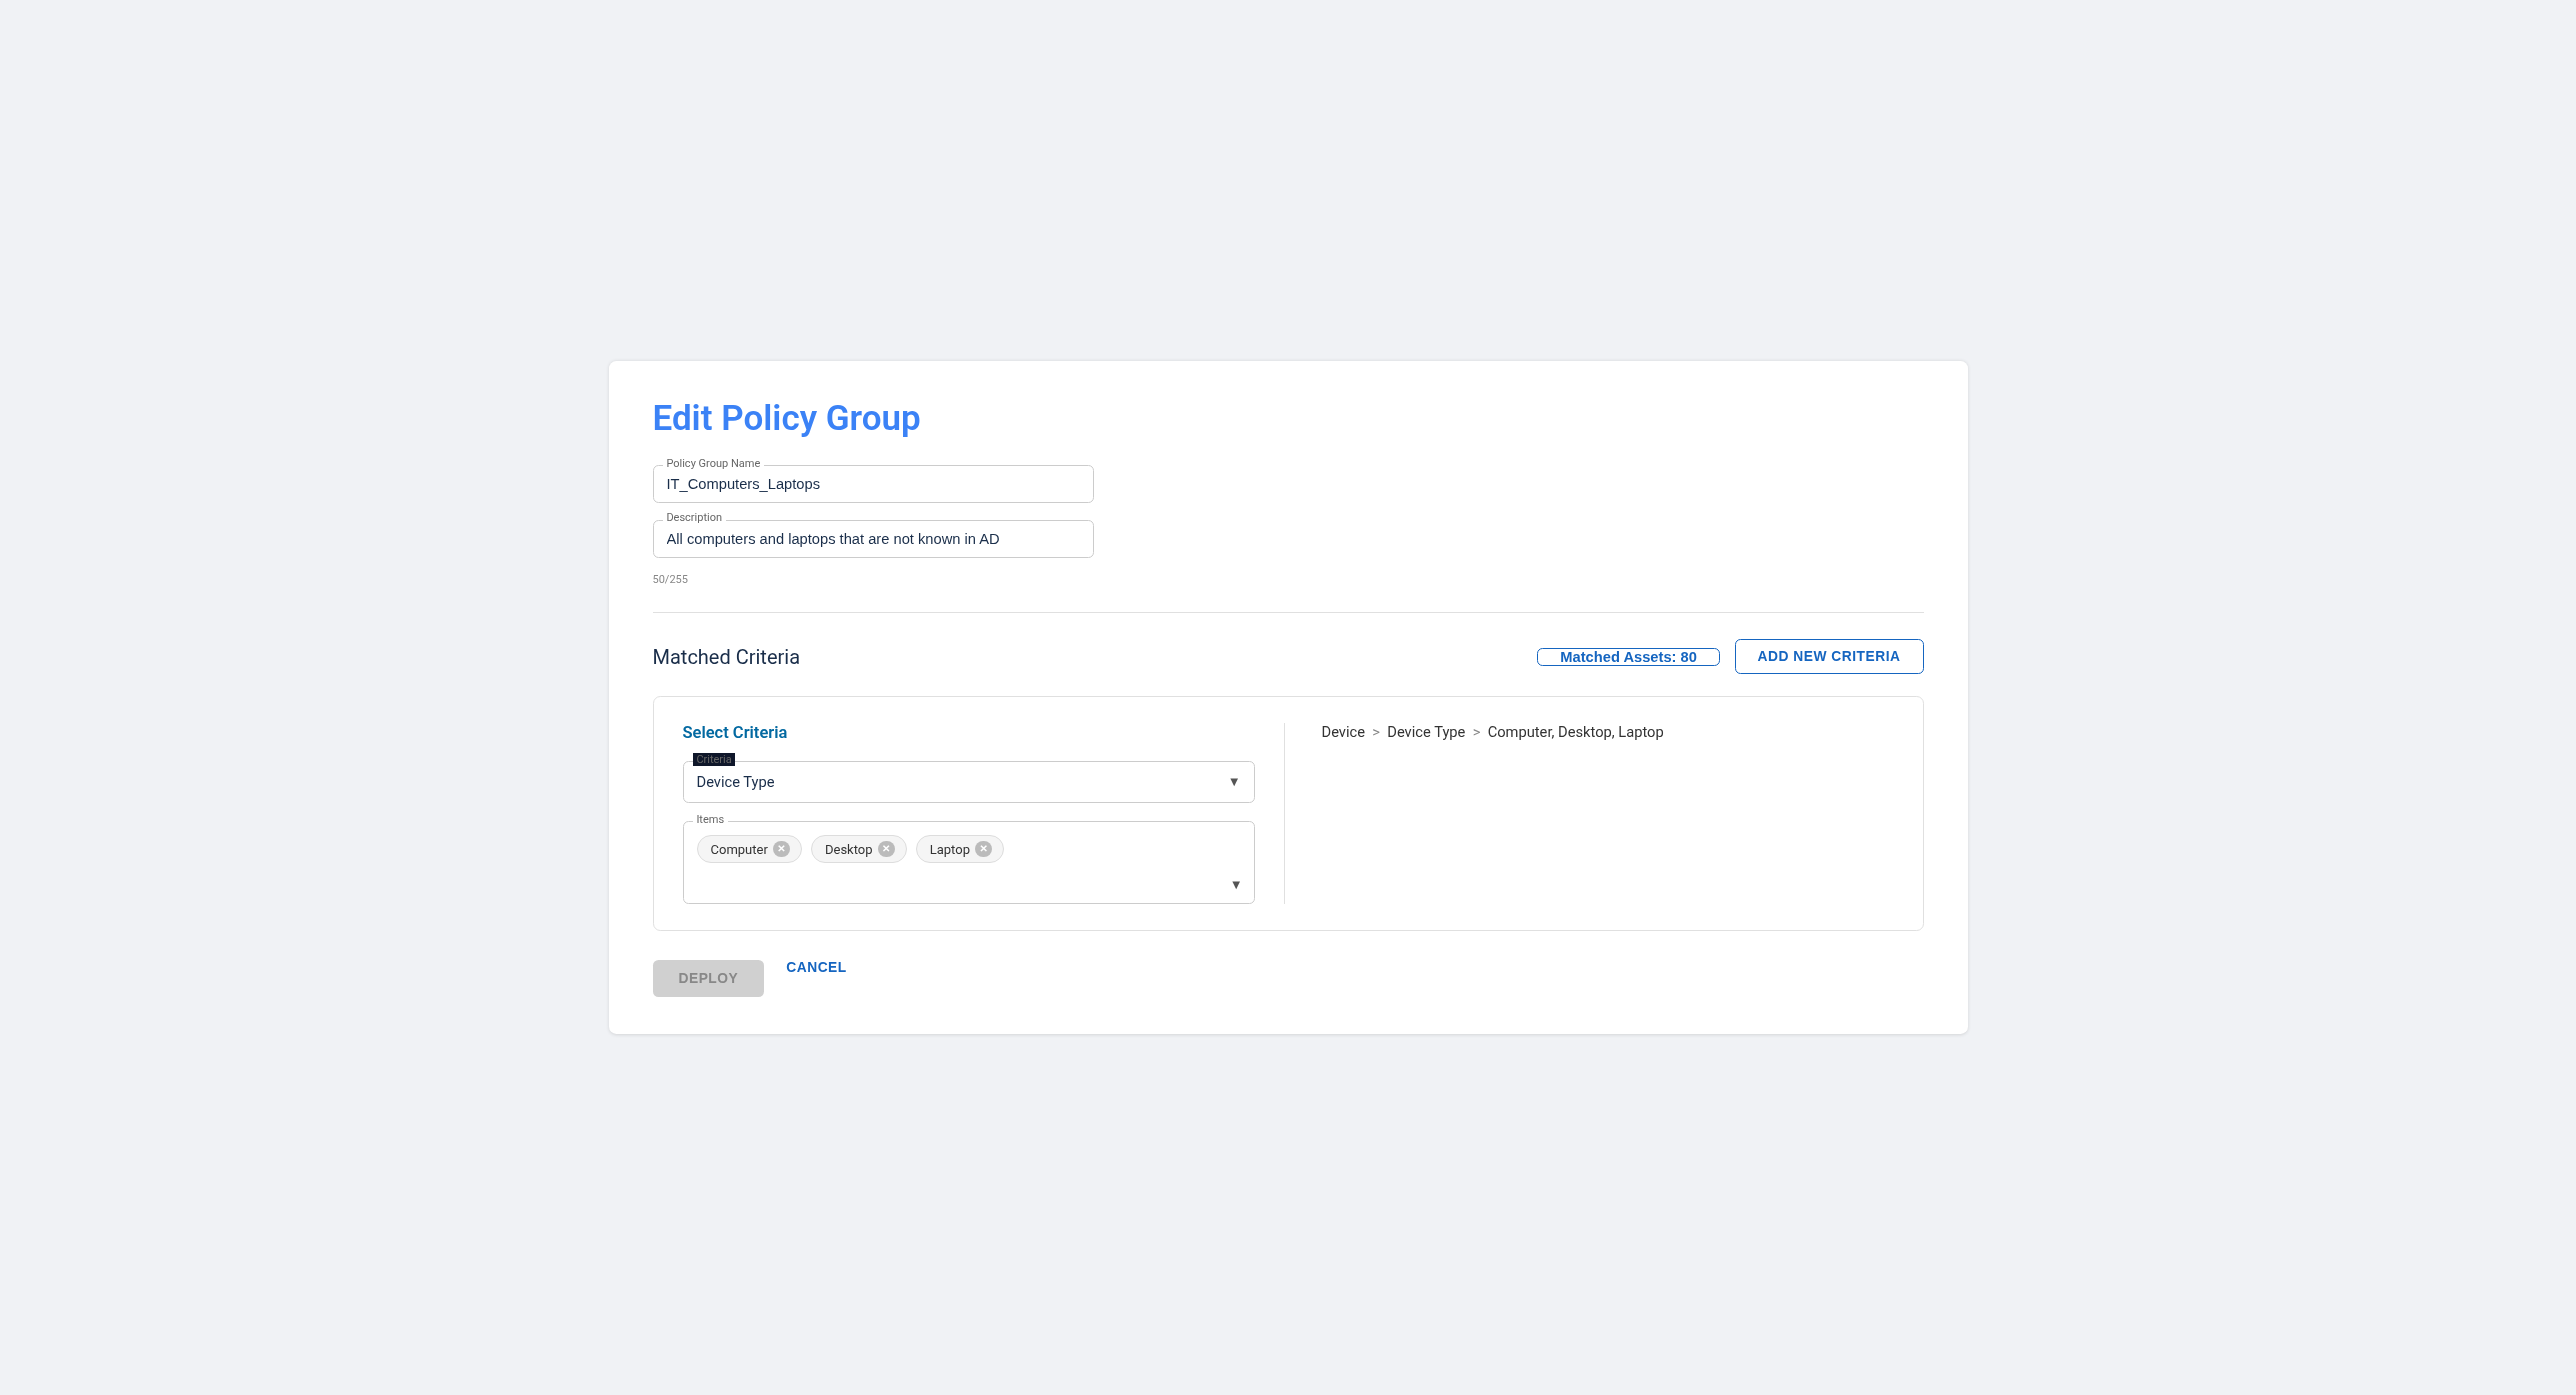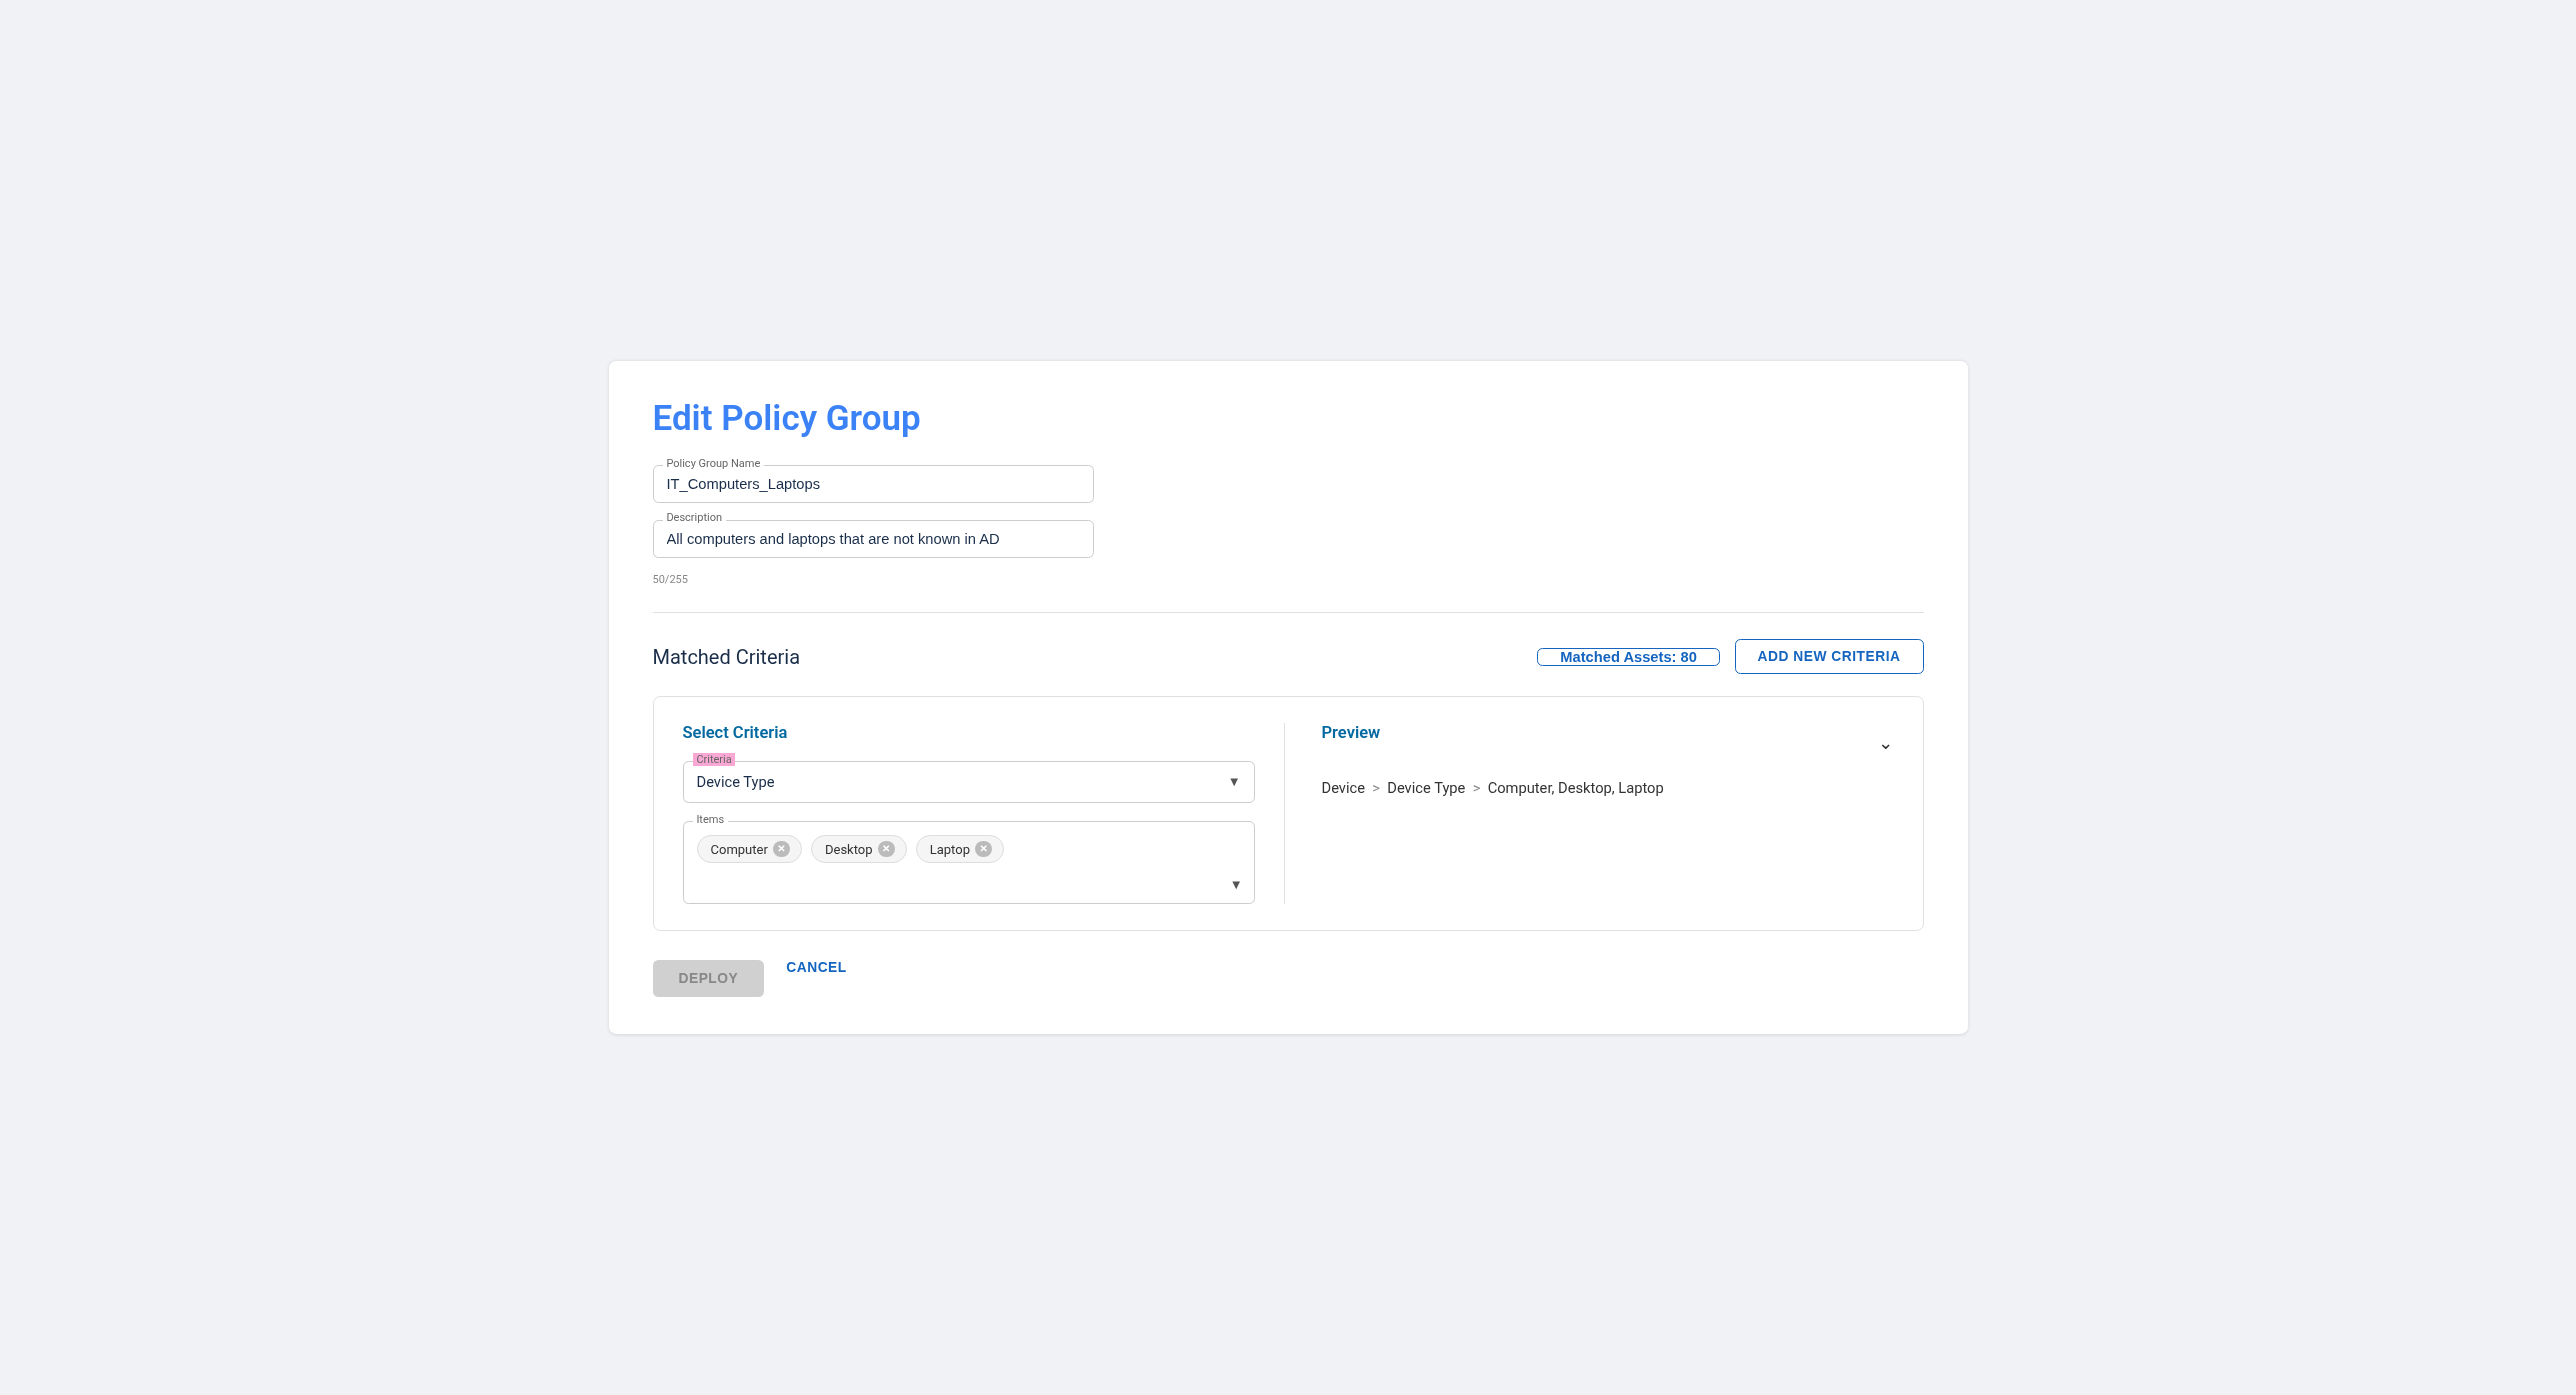--- a/index.html
+++ b/index.html
@@ -145,21 +145,21 @@
       margin-bottom: 18.4px;
       display: flex;
       align-items: center;
       justify-content: space-between;
       cursor: pointer;
     }
     .select-label {
       position: absolute;
       top: -9.2px;
       left: 9.2px;
-      background: #f9a8d4;
+      background: #0f172a;
       padding: 0 3.7px;
       font-size: 11px;
       color: #666;
     }
     .select-value {
       font-size: 14.7px;
       color: #1a2e4a;
     }
     .select-arrow {
       color: #555;
@@ -315,24 +315,20 @@
           <div class="tag">
             <span>Laptop</span>
             <span class="tag-close">✕</span>
           </div>
         </div>
         <span class="items-arrow">▼</span>
       </div>
     </div>
 
     <div class="preview-section">
-      <div class="preview-header">
-        <span class="section-title">Preview</span>
-        <span class="chevron-icon">⌄</span>
-      </div>
       <div class="preview-breadcrumb">
         <span>Device</span>
         <span class="breadcrumb-sep">&gt;</span>
         <span>Device Type</span>
         <span class="breadcrumb-sep">&gt;</span>
         <span>Computer, Desktop, Laptop</span>
       </div>
     </div>
   </div>
 

